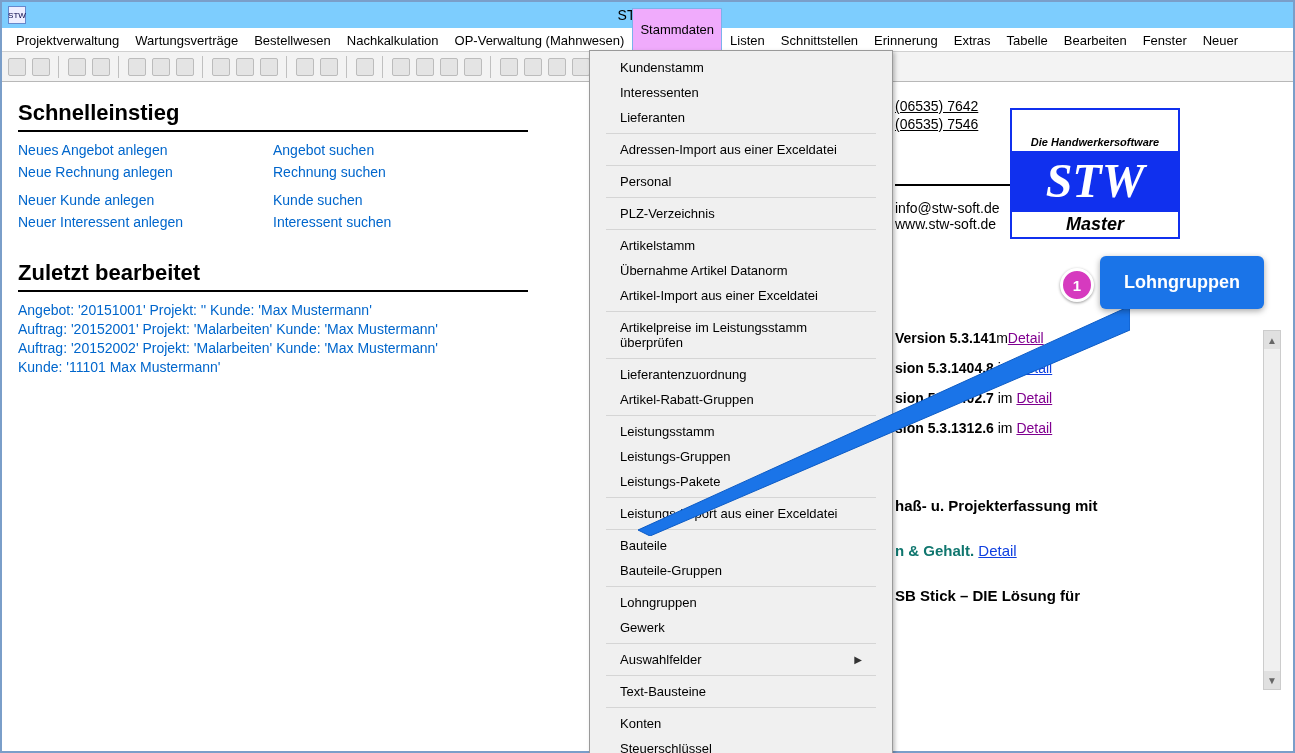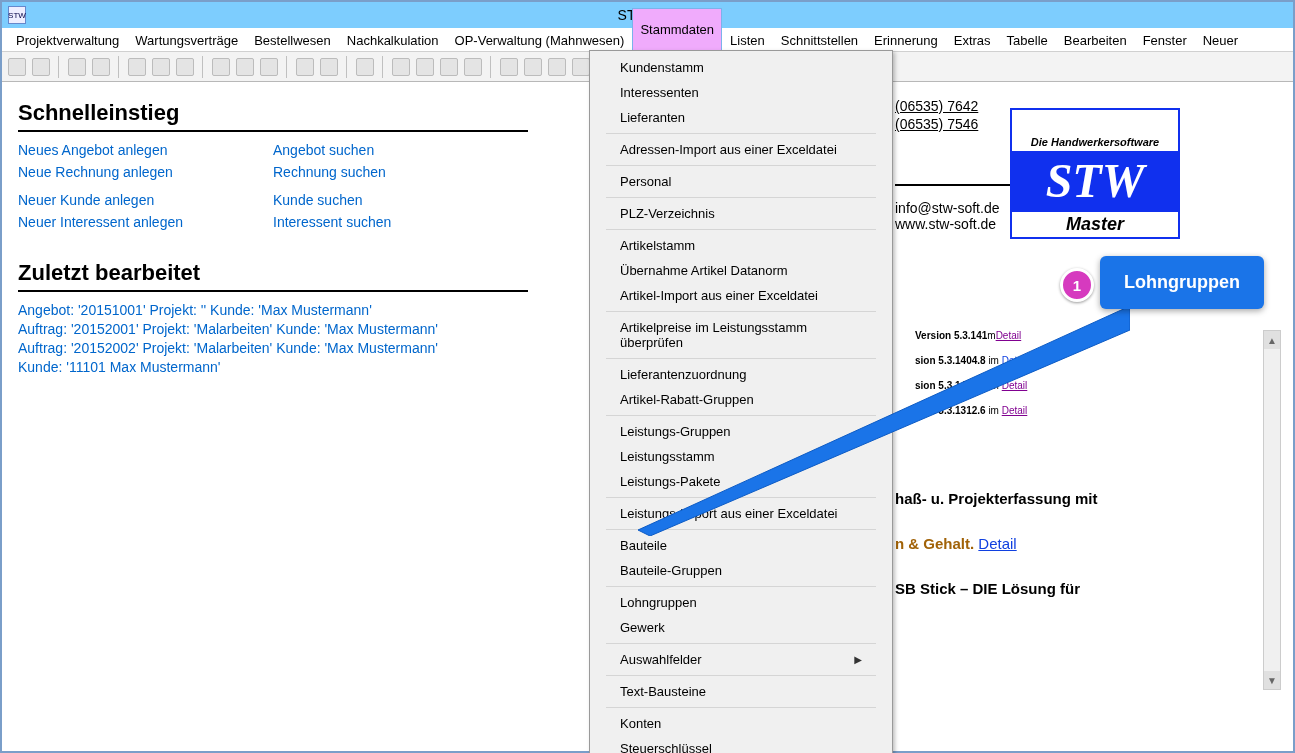--- a/index.html
+++ b/index.html
@@ -29,28 +29,28 @@
   
   .info-stack { position:absolute; left:895px; top:98px; width:130px; font-size:14px;text-decoration:underline; }
   .info-stack div { margin-bottom:2px; }
   .hr-right { position:absolute; left:895px; top:184px; width:130px; border-top:2px solid #000; }
   .contact { position:absolute; left:895px; top:200px; font-size:14px; }
   .logo-box { position:absolute; left:1010px; top:108px; width:170px; border:2px solid #1030ee; text-align:center; background:#fff; }
   .logo-top { font-size:11px; font-style:italic; font-weight:bold; padding:3px 0;margin-top:23px; }
   .logo-mid { background:#1030ee; color:#fff; font-size:48px; font-style:italic; font-weight:bold; line-height:1.1; padding:4px 0; font-family: "Times New Roman", serif; }
   .logo-bot { font-size:18px; font-style:italic; font-weight:bold; padding:2px 0; }
   
-  .versions { position:absolute; left:895px; top:330px; font-size:10px; font-weight:bold; width:270px;padding-left:20px; }
+  .versions { position:absolute; left:895px; top:330px; font-size:14px; font-weight:bold; width:270px; }
   .versions .row { margin-bottom:14px; white-space:nowrap; }
   .versions .txt { font-weight:bold; }
   .versions .im { font-weight:normal; }
   .detail-link { color:#1040e0; font-weight:normal; text-decoration:underline; cursor:pointer; }
   .purple-link { color:#800090; }
   .misc { position:absolute; left:895px; top:490px; font-size:15px; font-weight:bold; }
-  .misc .row { margin-bottom:28px; white-space:nowrap; }
+  .misc .row { margin-bottom:28px; white-space:nowrap;margin-top:7px; }
   
   .sbar { position:absolute; right:14px; top:330px; width:18px; height:360px; background:#f0f0f0; border:1px solid #ccc; }
   .sbar-btn { height:18px; background:#e0e0e0; display:flex; align-items:center; justify-content:center; font-size:10px; color:#666; }
   
   .callout { position:absolute; left:1060px; top:256px; z-index:20; }
   .callout-circle { position:absolute; left:0; top:12px; width:34px; height:34px; border-radius:50%; background:#d63abf; border:3px solid #fff; box-shadow:0 1px 3px rgba(0,0,0,.4); color:#fff; display:flex; align-items:center; justify-content:center; font-size:15px; font-weight:bold; z-index:22; }
   .callout-box { position:absolute; left:40px; top:0; background:#1a74e8; color:#fff; font-size:18px; font-weight:bold; padding:16px 24px; border-radius:6px; box-shadow:0 2px 6px rgba(0,0,0,.35); z-index:21; }
   .callout-arrow { position:absolute; left:-430px; top:30px; width:500px; height:250px; z-index:19; pointer-events:none; }
 </style>
 </head>
@@ -152,22 +152,22 @@
     <div class="dd-sep"></div>
     <div class="dd-item">Artikelstamm</div>
     <div class="dd-item">Übernahme Artikel Datanorm</div>
     <div class="dd-item">Artikel-Import aus einer Exceldatei</div>
     <div class="dd-sep"></div>
     <div class="dd-item">Artikelpreise im Leistungsstamm überprüfen</div>
     <div class="dd-sep"></div>
     <div class="dd-item">Lieferantenzuordnung</div>
     <div class="dd-item">Artikel-Rabatt-Gruppen</div>
     <div class="dd-sep"></div>
+    <div class="dd-item">Leistungsstamm</div>
     <div class="dd-item">Leistungs-Gruppen</div>
-    <div class="dd-item">Leistungsstamm</div>
     <div class="dd-item">Leistungs-Pakete</div>
     <div class="dd-sep"></div>
     <div class="dd-item">Leistungs-Import aus einer Exceldatei</div>
     <div class="dd-sep"></div>
     <div class="dd-item">Bauteile</div>
     <div class="dd-item">Bauteile-Gruppen</div>
     <div class="dd-sep"></div>
     <div class="dd-item">Lohngruppen</div>
     <div class="dd-item">Gewerk</div>
     <div class="dd-sep"></div>
@@ -199,21 +199,21 @@
 </div>
 
 <div class="versions" id="versions">
     <div class="row"><span class="txt">Version 5.3.141</span><span class="im">m</span><span class="detail-link purple-link">Detail</span></div>
     <div class="row"><span class="txt">sion 5.3.1404.8</span><span class="im"> im </span><span class="detail-link ">Detail</span></div>
     <div class="row"><span class="txt">sion 5.3.1402.7</span><span class="im"> im </span><span class="detail-link purple-link">Detail</span></div>
     <div class="row"><span class="txt">sion 5.3.1312.6</span><span class="im"> im </span><span class="detail-link purple-link">Detail</span></div>
   </div>
 <div class="misc" id="misc">
     <div class="row"><span>haß- u. Projekterfassung mit</span></div>
-    <div class="row"><span style="color:#a16207">n &amp; Gehalt. </span><span class="detail-link">Detail</span></div>
+    <div class="row"><span style="color:#0f766e">n &amp; Gehalt. </span><span class="detail-link">Detail</span></div>
     <div class="row"><span>SB Stick – DIE Lösung für</span></div>
   </div>
 
 <div class="sbar">
   <div class="sbar-btn">▲</div>
   <div style="flex:1"></div>
   <div class="sbar-btn" style="position:absolute;bottom:0;width:100%;">▼</div>
 </div>
 
 <div class="callout">

